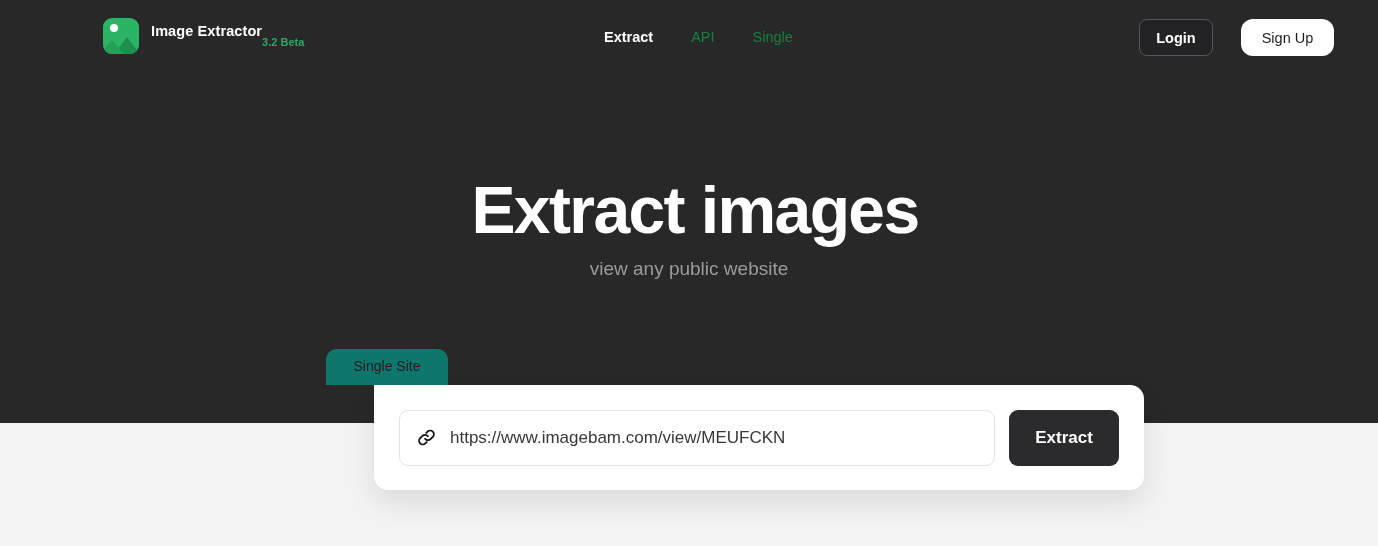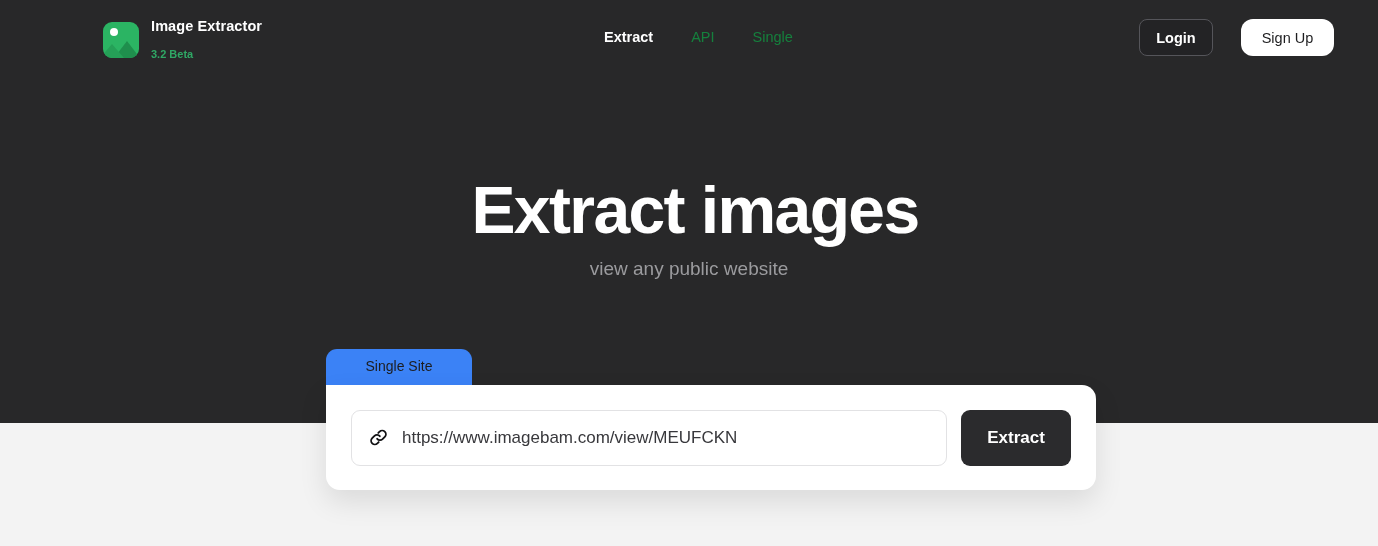--- a/index.html
+++ b/index.html
@@ -85,21 +85,21 @@
   .brand-logo .mtn-front {
     position: absolute;
     left: -3px;
     bottom: 0;
     width: 0; height: 0;
     border-left: 12px solid transparent;
     border-right: 12px solid transparent;
     border-bottom: 14px solid #25a057;
   }
 
-  .brand-text { display: flex; flex-direction: column; }
+  .brand-text { display: flex; }
   .brand-name {
     color: #ffffff;
     font-size: 14.5px;
     font-weight: bold;
     line-height: 17px;
     letter-spacing: 0.1px;
   }
   .brand-version {
     color: #2fa865;
     font-size: 11px;
@@ -213,22 +213,22 @@
     cursor: pointer;
     font-size: 14px;
     color: #1d1d1f;
     display: flex;
     align-items: center;
     justify-content: center;
     line-height: 18px;
   }
 
   .tab-active {
-    background: #3b82f6;
-    width: 146px;
+    background: #0f766e;
+    width: 122px;
     height: 36px;
     border-radius: 11px 11px 0 0;
     padding-bottom: 2px;
   }
 
   .tab-inactive {
     background: #d3d3d6;
     width: 140px;
     height: 30px;
     border-radius: 9px 9px 0 0;
@@ -242,20 +242,21 @@
     background: #ffffff;
     width: 770px;
     height: 105px;
     border-radius: 0 14px 14px 14px;
     box-shadow: 0 12px 28px rgba(0,0,0,0.10);
     display: flex;
     align-items: center;
     padding: 16px 25px;
     gap: 14px;
     position: relative;
+    margin-left: 48px;
   }
 
   .url-field {
     flex: 1;
     height: 56px;
     border: 1.3px solid #e2e2e4;
     border-radius: 9px;
     background: #ffffff;
     display: flex;
     align-items: center;

